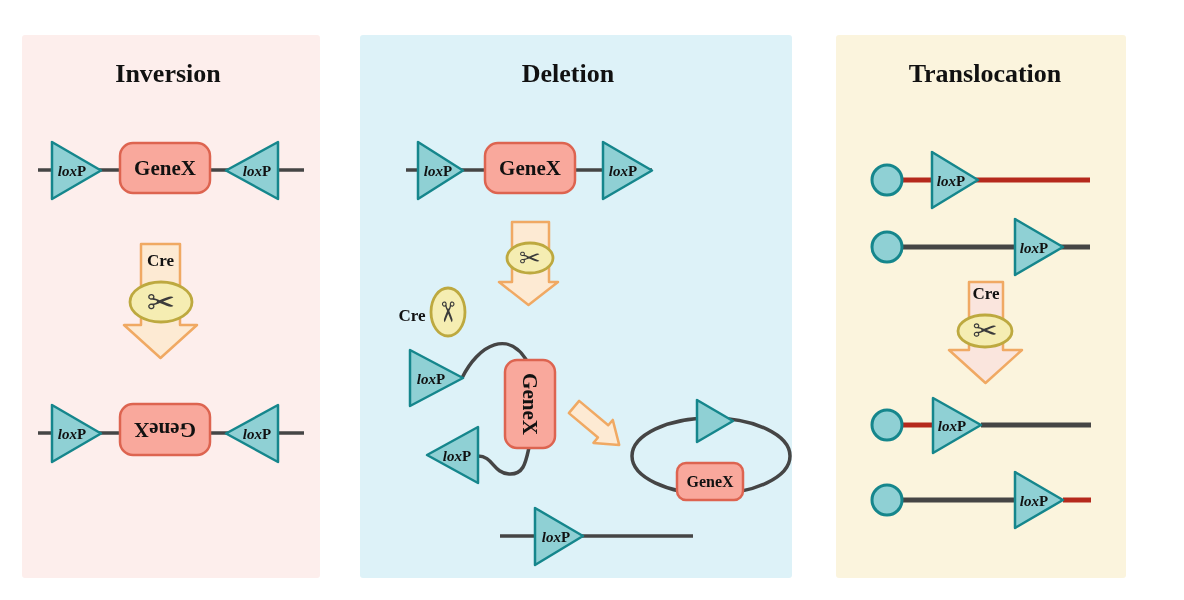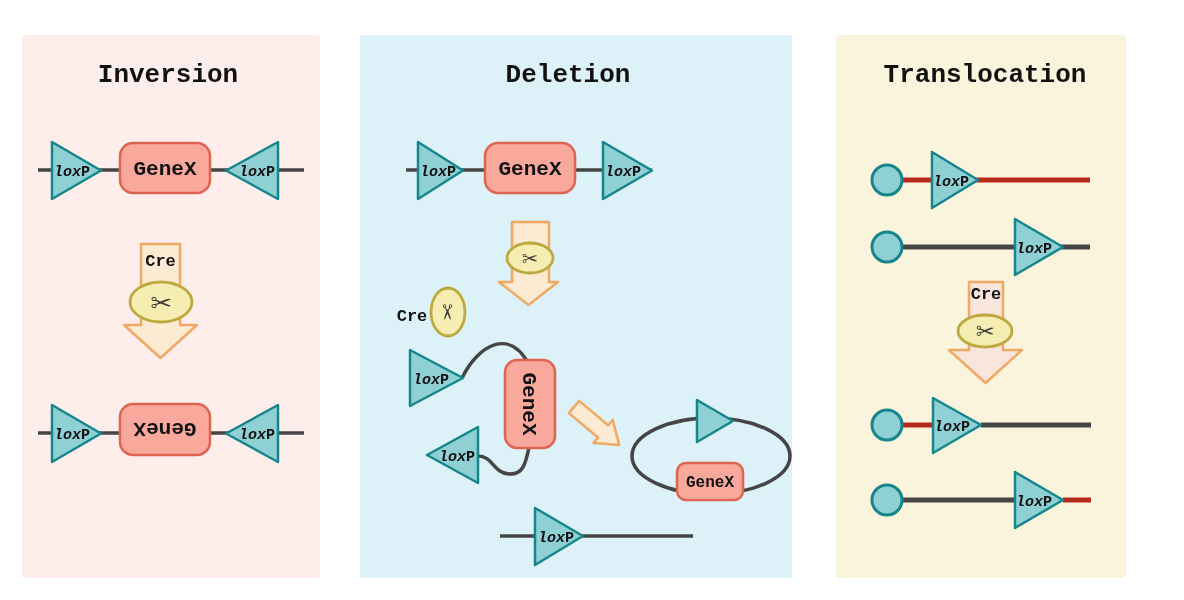--- a/index.html
+++ b/index.html
@@ -1,17 +1,17 @@
 <!DOCTYPE html>
 <html style="--panel-inversion-bg: #fdeeec; --panel-deletion-bg: #ddf2f8; --panel-translocation-bg: #fbf4dd; --loxp-fill: #8fd0d4; --loxp-stroke: #15868c; --gene-fill: #f9a89c; --gene-stroke: #dd6450; --dna-line: #454545; --red-chromosome: #b5291c; --arrow-fill: #fdead3; --arrow-fill-alt: #fae5dd; --arrow-stroke: #f0a963; --cre-ellipse-fill: #f5edb2; --cre-ellipse-stroke: #bda93f;"><head>
 <meta charset="utf-8">
 <style>
   html,body{margin:0;padding:0;background:#fff}
   .stage{position:relative;width:1184px;height:600px;background:#ffffff;
-         font-family:Liberation Mono, monospace;overflow:hidden}
+         font-family:Liberation Serif, serif;overflow:hidden}
   .panel{position:absolute;top:35px}
   #panel-inversion{left:22px}
   #panel-deletion{left:360px}
   #panel-translocation{left:836px}
 
   text{fill:#111;text-anchor:middle}
   .title{font-size:26px;font-weight:700}
   .loxp{font-size:15px;font-weight:700}
   .it{font-style:italic}
   .gene-t{font-size:21px;font-weight:700}

